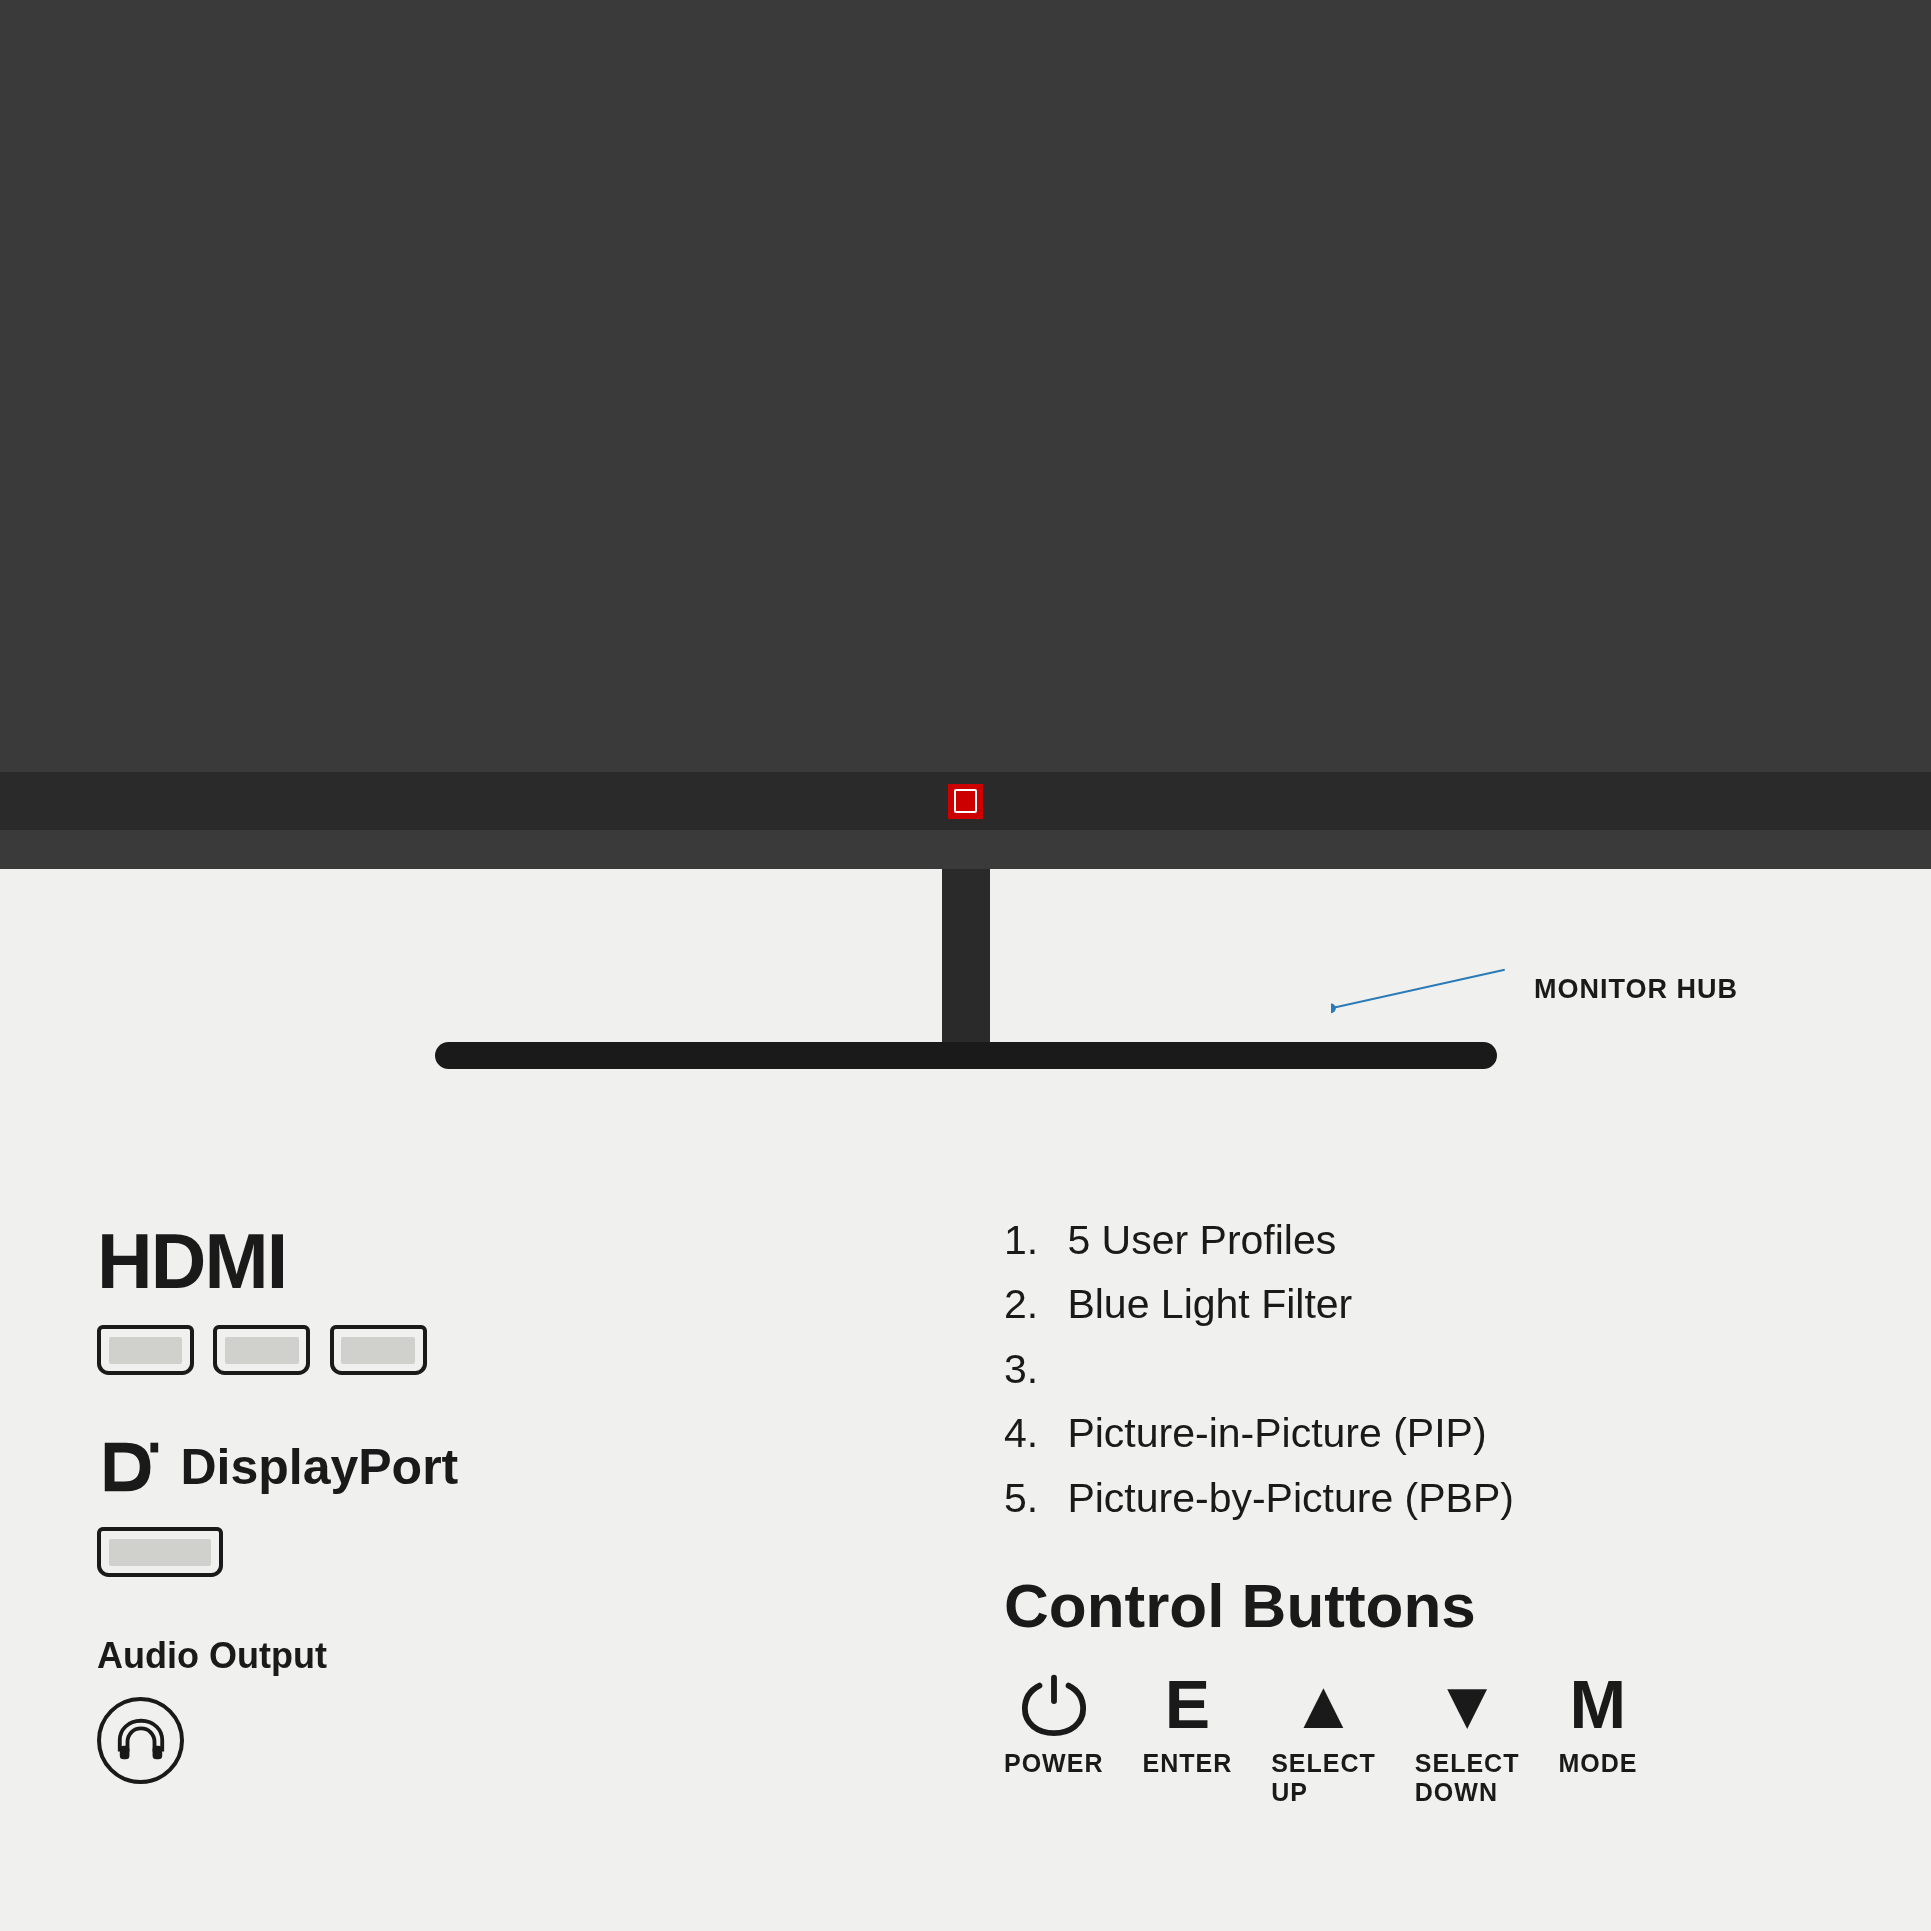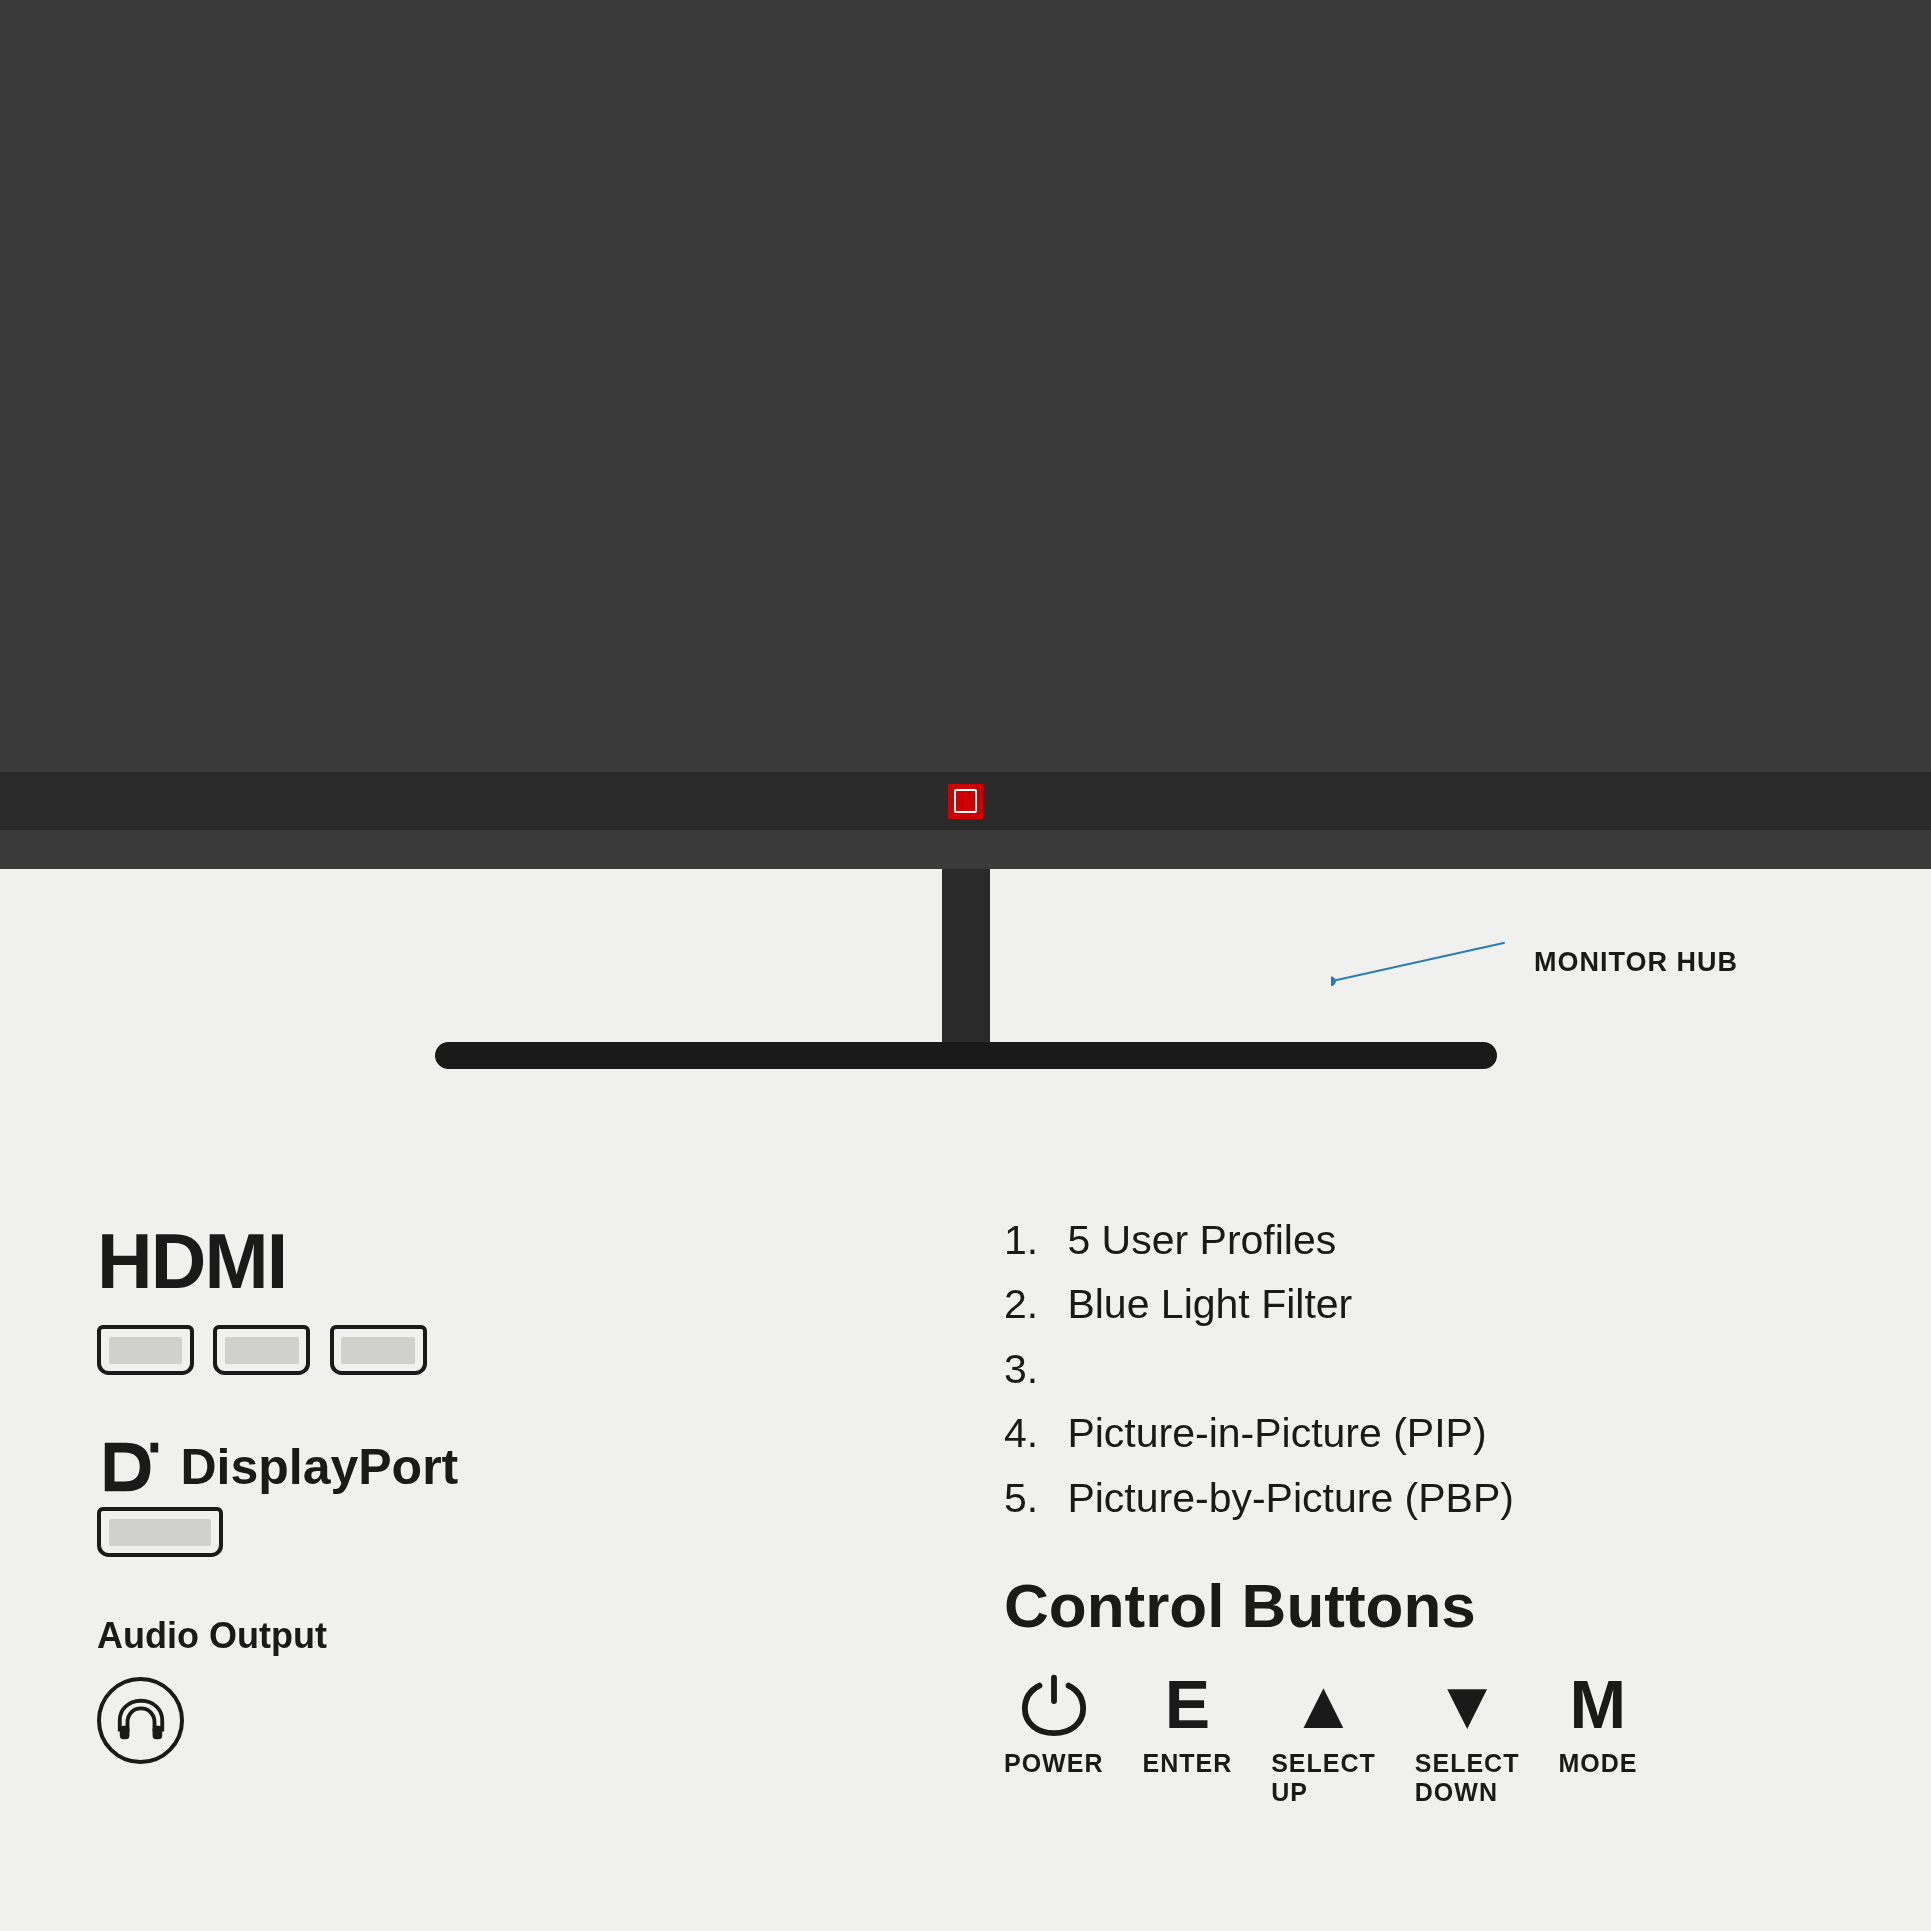--- a/index.html
+++ b/index.html
@@ -88,21 +88,21 @@
       left: 0;
       right: 0;
       height: 27px;
       background: #1a1a1a;
       border-radius: 13.5px;
     }
 
     
     .hub-annotation {
       position: absolute;
-      top: 64px;
+      top: 91px;
       right: 193px;
       display: flex;
       align-items: center;
       gap: 9.7px;
     }
 
     .hub-label {
       font-size: 27px;
       font-weight: 700;
       color: #1a1a1a;
@@ -171,21 +171,21 @@
       border-radius: 1.9px;
     }
 
     
     .displayport-block {}
 
     .dp-header {
       display: flex;
       align-items: center;
       gap: 15.4px;
-      margin-bottom: 6px;
+      margin-bottom: 26px;
     }
 
     .dp-logo {
       width: 68px;
       height: 68px;
       position: relative;
     }
 
     .dp-logo svg {
       width: 68px;

